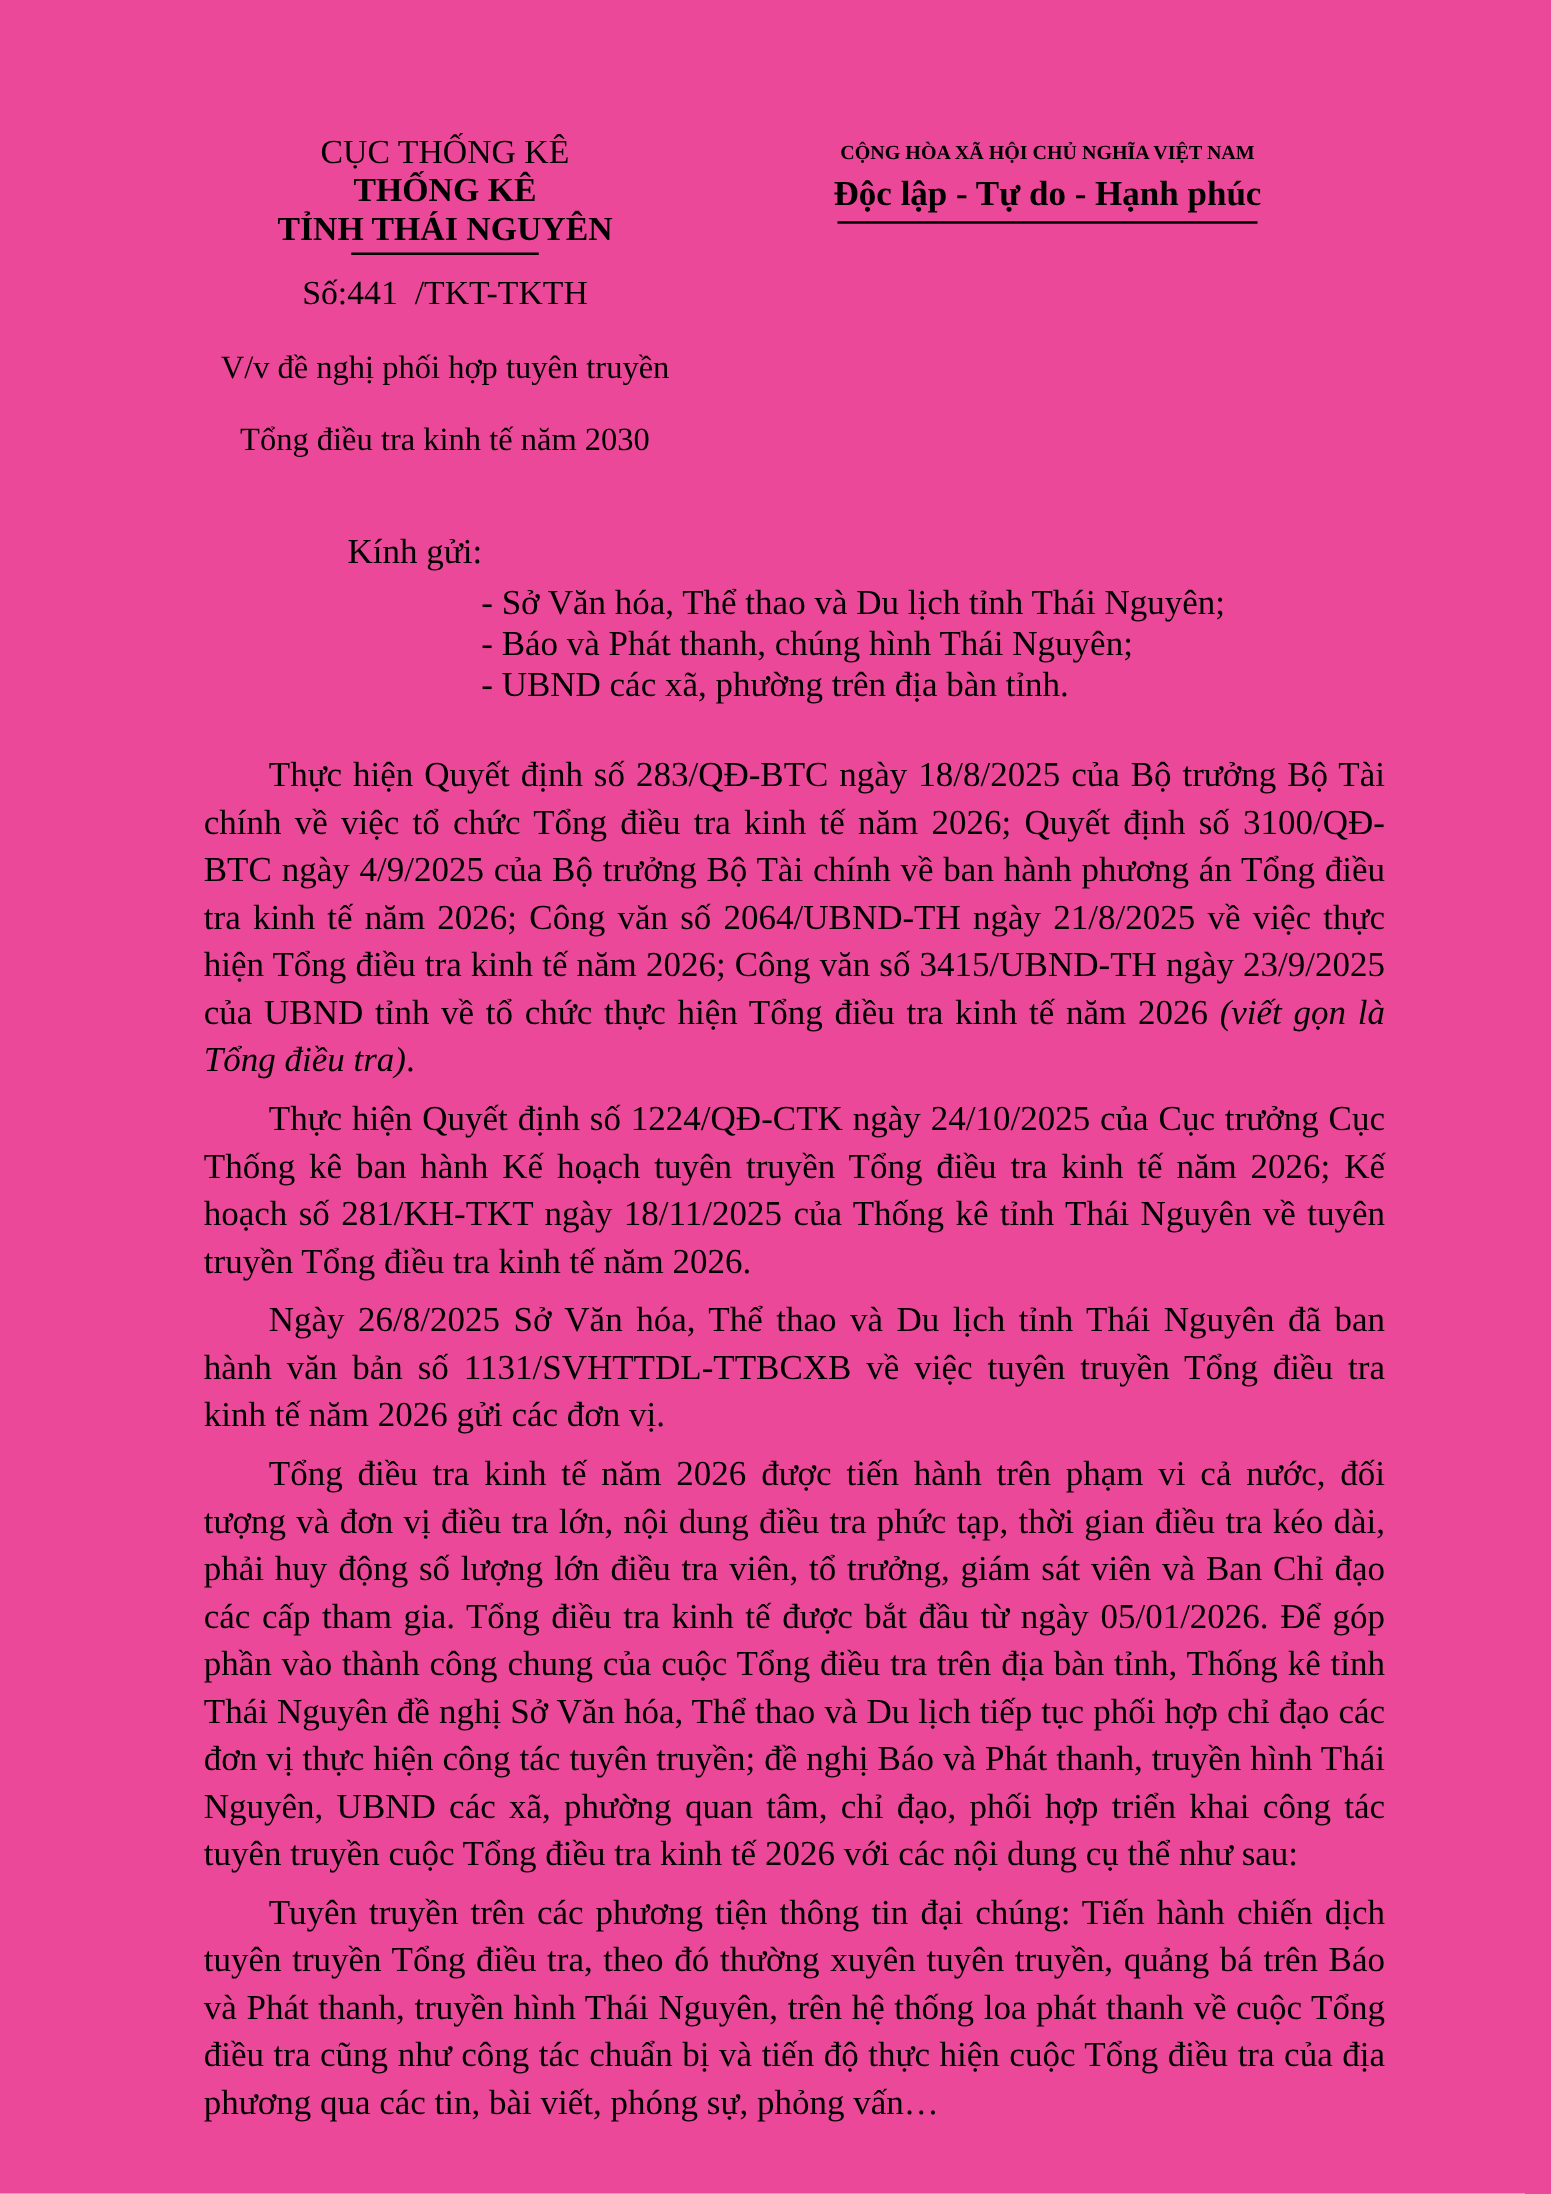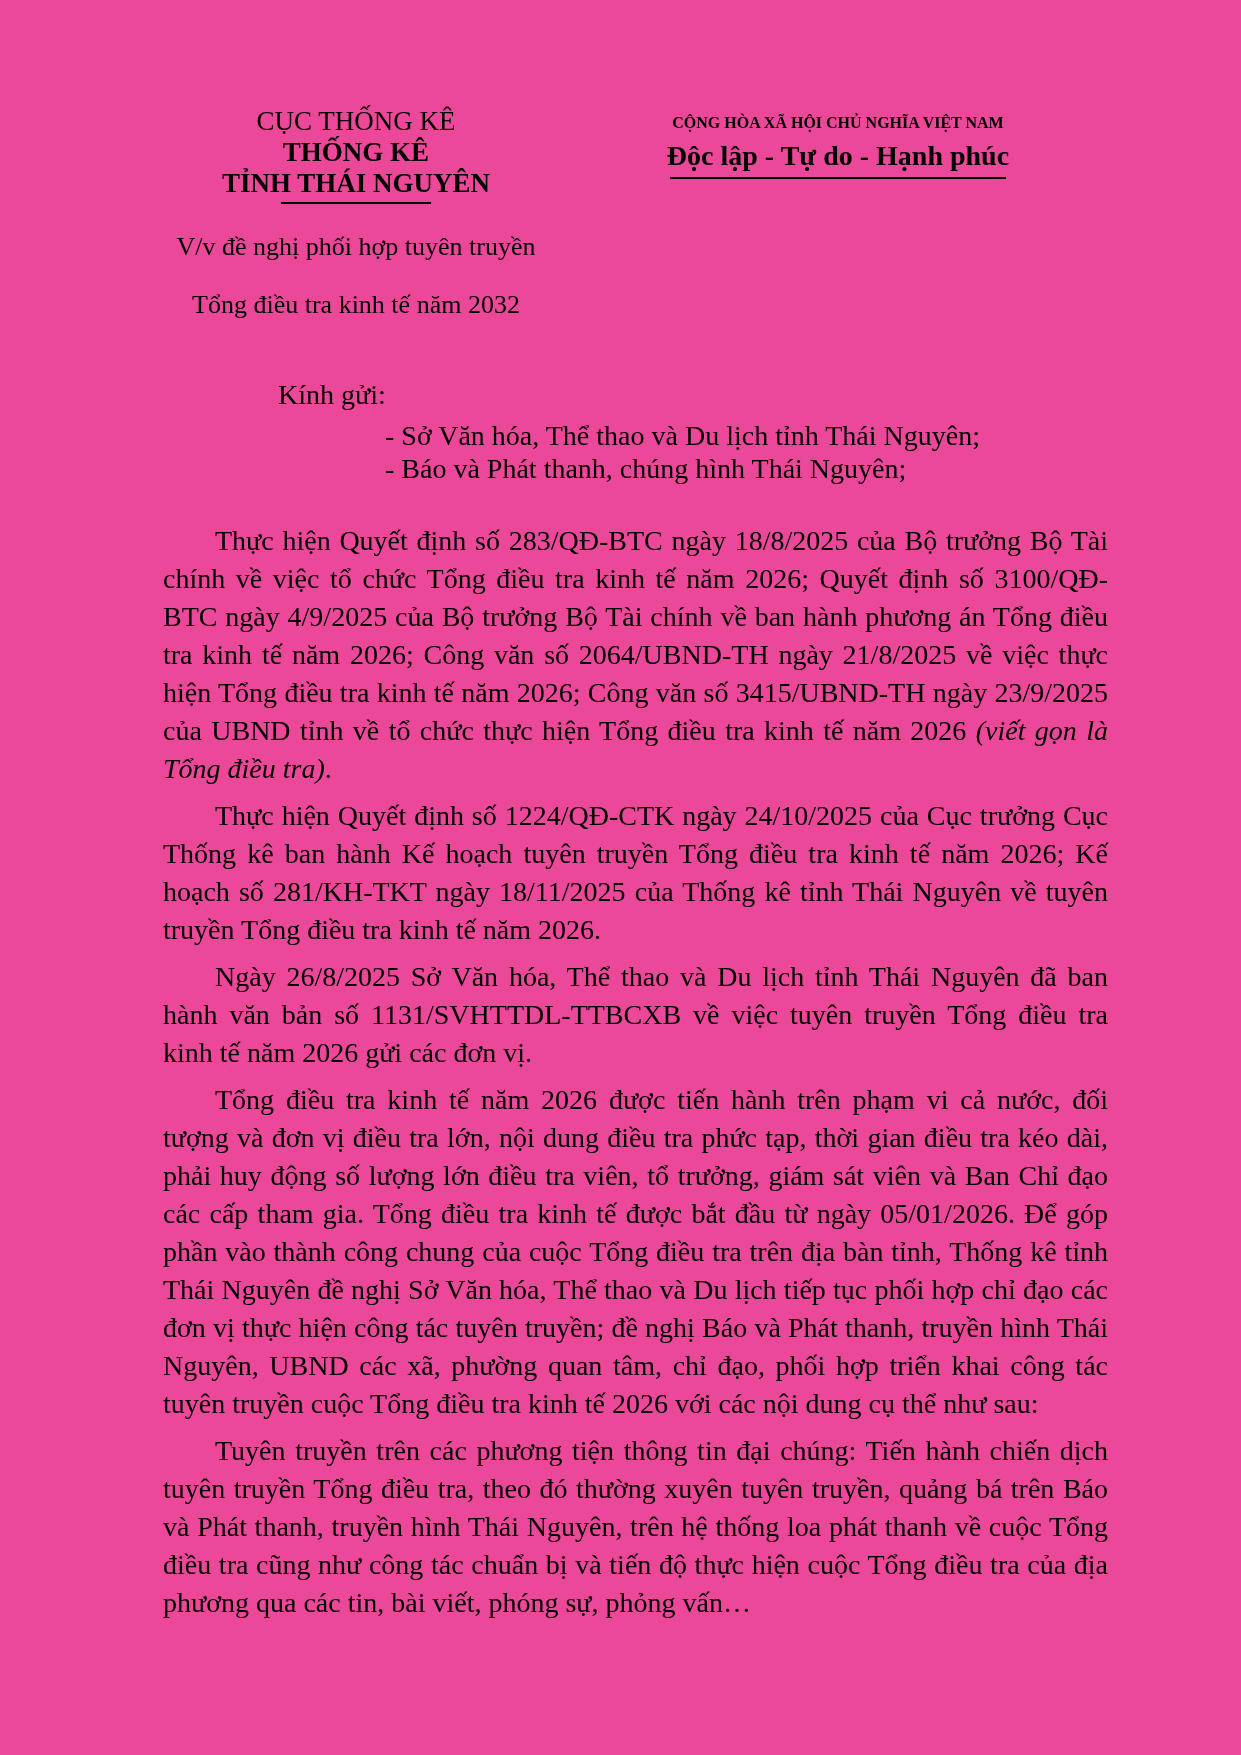--- a/index.html
+++ b/index.html
@@ -67,38 +67,40 @@
 
 <div class="page">
 
   <div class="header">
 
     <div class="header-left">
       <div class="agency-parent">CỤC THỐNG KÊ</div>
       <div class="agency-name">THỐNG KÊ</div>
       <div class="agency-name">TỈNH THÁI NGUYÊN</div>
       <div class="rule rule-left"></div>
+      <div class="doc-number pre">Số:441  /TKT-TKTH</div>
       <div class="doc-subject">V/v đề nghị phối hợp tuyên truyền</div>
-      <div class="doc-subject">Tổng điều tra kinh tế năm 2032</div>
+      <div class="doc-subject">Tổng điều tra kinh tế năm 2030</div>
     </div>
 
     <div class="header-right">
       <div class="nation">CỘNG HÒA XÃ HỘI CHỦ NGHĨA VIỆT NAM</div>
       <div class="motto">Độc lập - Tự do - Hạnh phúc</div>
       <div class="rule rule-right"></div>
     </div>
 
   </div>
 
   <div class="body">
 
     <div class="salutation">
       <div class="salutation-label">Kính gửi:</div>
       <div class="recipient">- Sở Văn hóa, Thể thao và Du lịch tỉnh Thái Nguyên;</div>
       <div class="recipient">- Báo và Phát thanh, chúng hình Thái Nguyên;</div>
+      <div class="recipient">- UBND các xã, phường trên địa bàn tỉnh.</div>
     </div>
 
     <p class="para first"><span>Thực hiện Quyết định số 283/QĐ-BTC ngày 18/8/2025 của Bộ trưởng Bộ Tài chính về việc tổ chức Tổng điều tra kinh tế năm 2026; Quyết định số 3100/QĐ-BTC ngày 4/9/2025 của Bộ trưởng Bộ Tài chính về ban hành phương án Tổng điều tra kinh tế năm 2026; Công văn số 2064/UBND-TH ngày 21/8/2025 về việc thực hiện Tổng điều tra kinh tế năm 2026; Công văn số 3415/UBND-TH ngày 23/9/2025 của UBND tỉnh về tổ chức thực hiện Tổng điều tra kinh tế năm 2026 </span><span class="italic">(viết gọn là Tổng điều tra)</span><span>.</span></p>
 
     <p class="para"><span>Thực hiện Quyết định số 1224/QĐ-CTK ngày 24/10/2025 của Cục trưởng Cục Thống kê ban hành Kế hoạch tuyên truyền Tổng điều tra kinh tế năm 2026; Kế hoạch số 281/KH-TKT ngày 18/11/2025 của Thống kê tỉnh Thái Nguyên về tuyên truyền Tổng điều tra kinh tế năm 2026.</span><span class="italic"></span><span></span></p>
 
     <p class="para"><span>Ngày 26/8/2025 Sở Văn hóa, Thể thao và Du lịch tỉnh Thái Nguyên đã ban hành văn bản số 1131/SVHTTDL-TTBCXB về việc tuyên truyền Tổng điều tra kinh tế năm 2026 gửi các đơn vị.</span><span class="italic"></span><span></span></p>
 
     <p class="para"><span>Tổng điều tra kinh tế năm 2026 được tiến hành trên phạm vi cả nước, đối tượng và đơn vị điều tra lớn, nội dung điều tra phức tạp, thời gian điều tra kéo dài, phải huy động số lượng lớn điều tra viên, tổ trưởng, giám sát viên và Ban Chỉ đạo các cấp tham gia. Tổng điều tra kinh tế được bắt đầu từ ngày 05/01/2026. Để góp phần vào thành công chung của cuộc Tổng điều tra trên địa bàn tỉnh, Thống kê tỉnh Thái Nguyên đề nghị Sở Văn hóa, Thể thao và Du lịch tiếp tục phối hợp chỉ đạo các đơn vị thực hiện công tác tuyên truyền; đề nghị Báo và Phát thanh, truyền hình Thái Nguyên, UBND các xã, phường quan tâm, chỉ đạo, phối hợp triển khai công tác tuyên truyền cuộc Tổng điều tra kinh tế 2026 với các nội dung cụ thể như sau:</span><span class="italic"></span><span></span></p>
 

